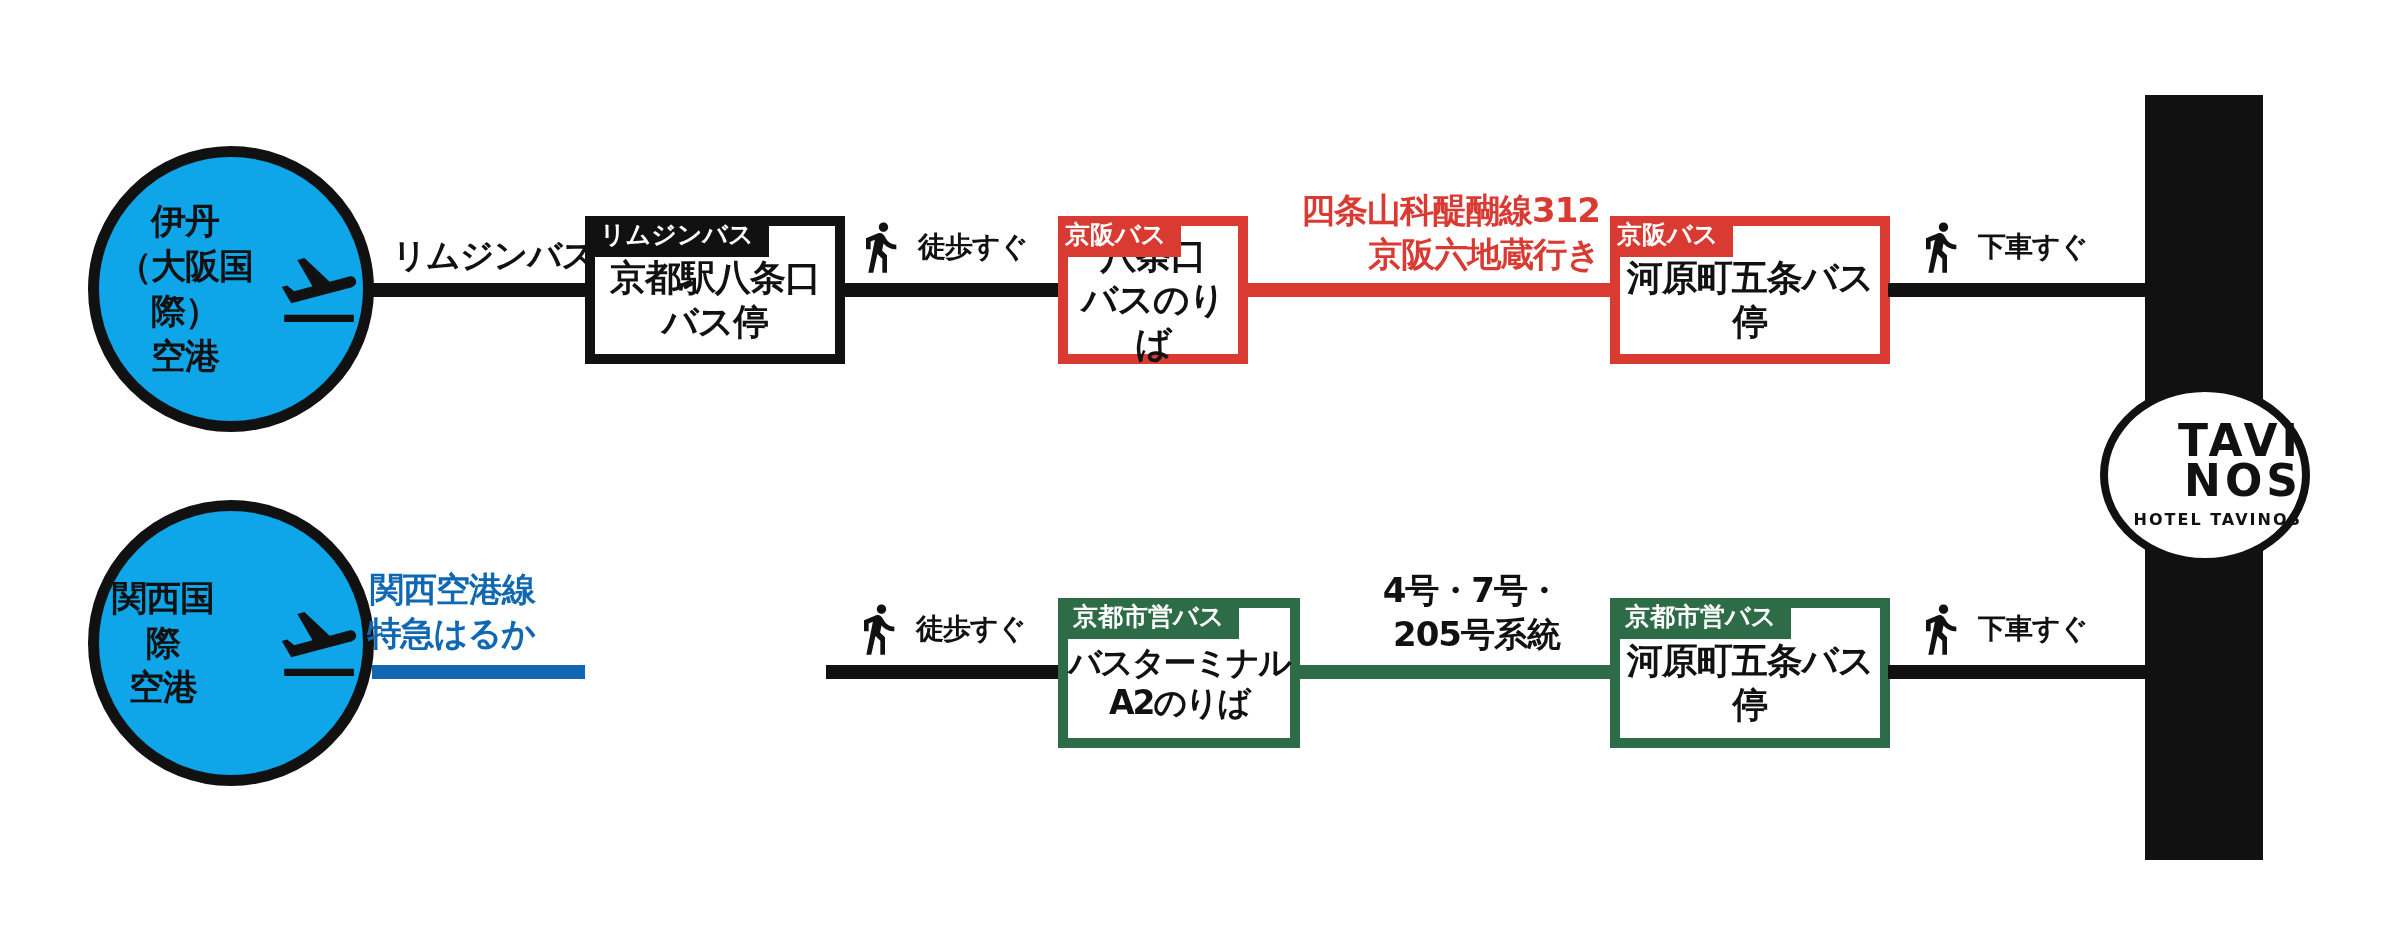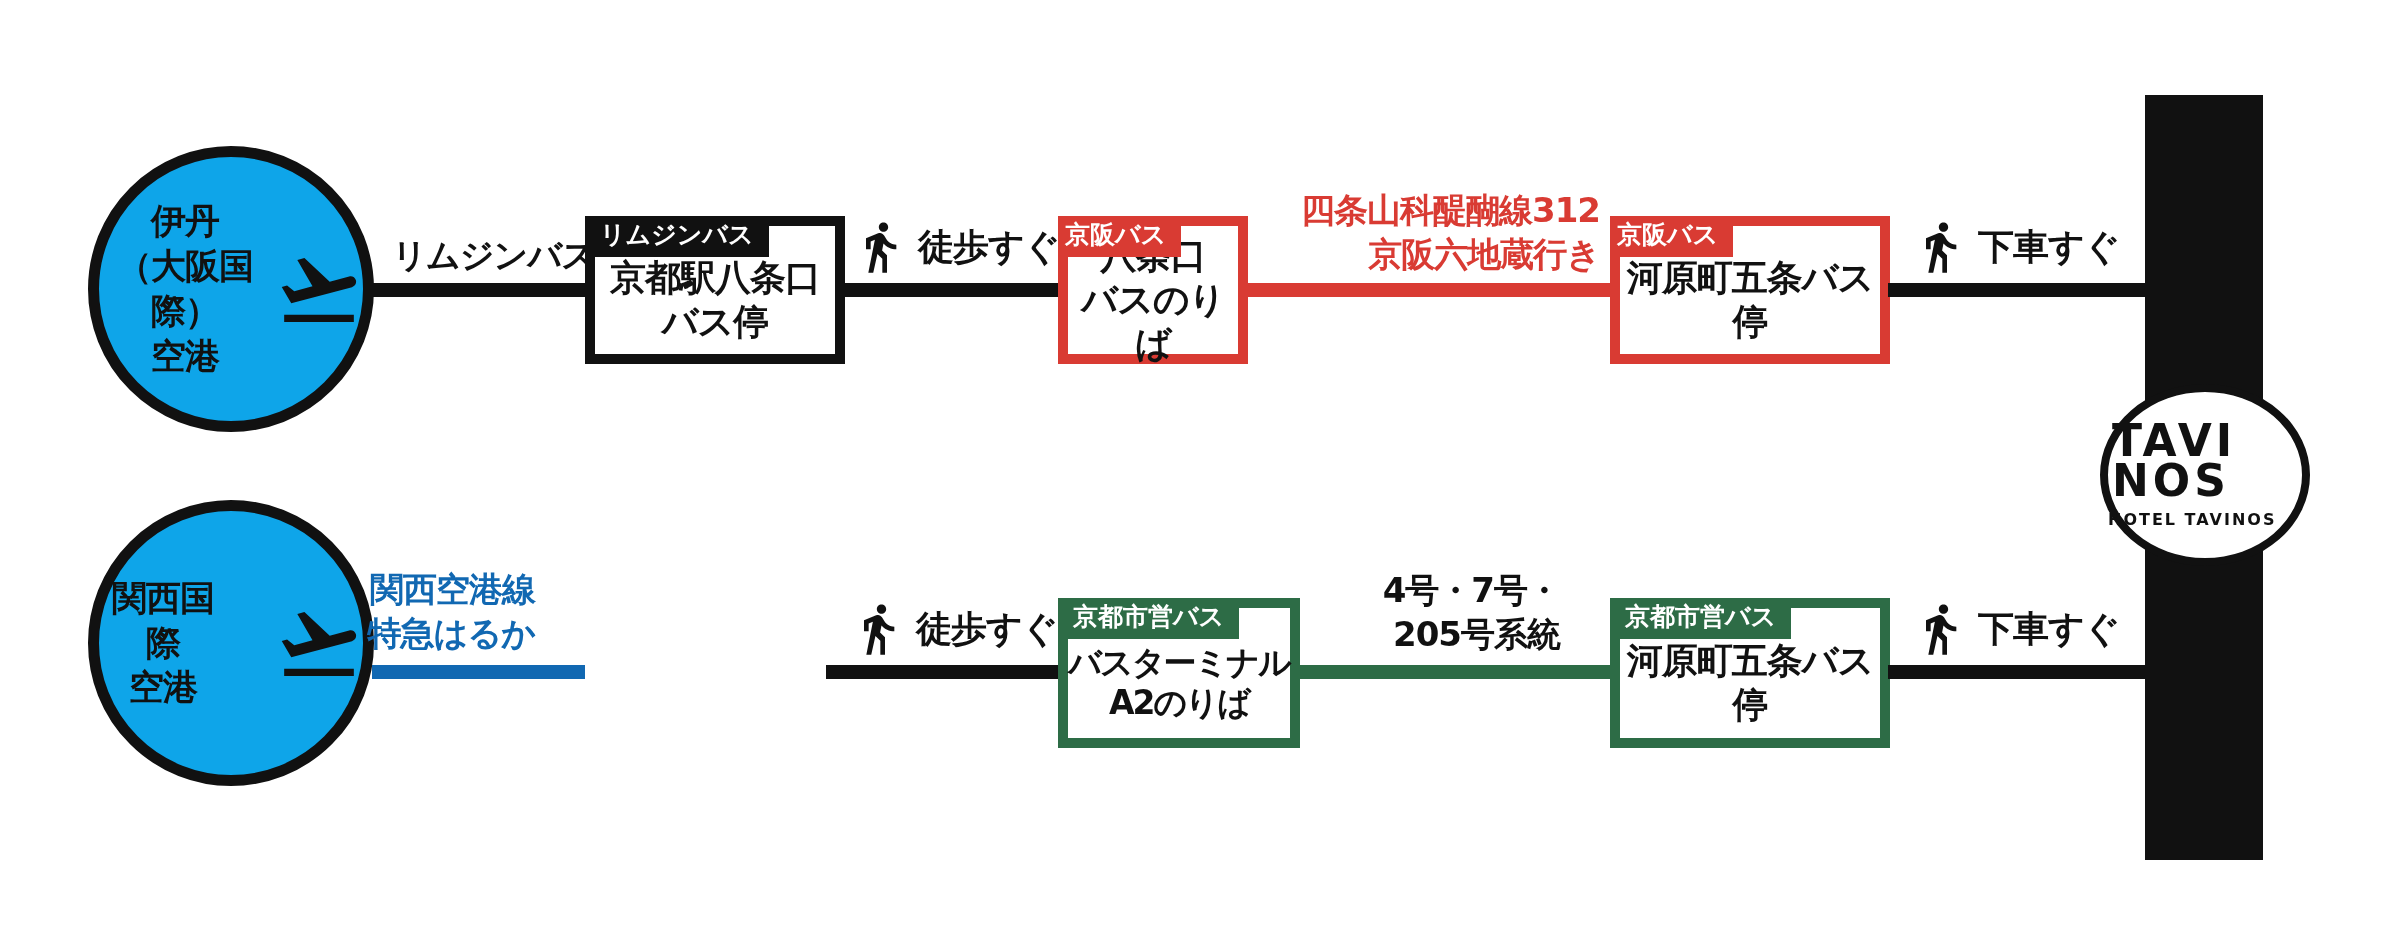--- a/index.html
+++ b/index.html
@@ -56,27 +56,27 @@
     font-size:25px;font-weight:700;padding:5px 15px 7px;white-space:nowrap;line-height:1.15;
   }
   .tag.bg-red{background:var(--red);padding-left:7px;}
   .tag.bg-blue{background:var(--blue);}
   .tag.bg-green{background:var(--green);text-align:center;}
   
   .walk{
     position:absolute;height:62px;display:flex;align-items:center;gap:10px;
   }
   .walk-icon{width:56px;height:56px;flex:0 0 auto;}
-  .walk-label{font-size:36px;font-weight:800;color:var(--ink);white-space:nowrap;letter-spacing:-1px;}
+  .walk-label{font-size:28px;font-weight:800;color:var(--ink);white-space:nowrap;letter-spacing:-1px;}
   
   .hotel-bar{position:absolute;left:2145px;top:95px;width:118px;height:765px;background:var(--ink);}
   .hotel-logo{
     position:absolute;left:2100px;top:384px;width:210px;height:182px;border-radius:50%;
     background:#ffffff;border:8px solid var(--ink);box-sizing:border-box;z-index:2;
-    display:flex;flex-direction:column;align-items:flex-start;justify-content:center;
+    display:flex;flex-direction:column;align-items:flex-end;justify-content:center;
   }
   .logo-word{
     font-size:44px;font-weight:800;color:var(--ink);line-height:0.92;
     letter-spacing:4px;text-indent:4px;
   }
   .logo-caption{
     margin-top:9px;font-size:16px;font-weight:700;color:var(--ink);letter-spacing:2px;
   }
 </style>
 </head>

